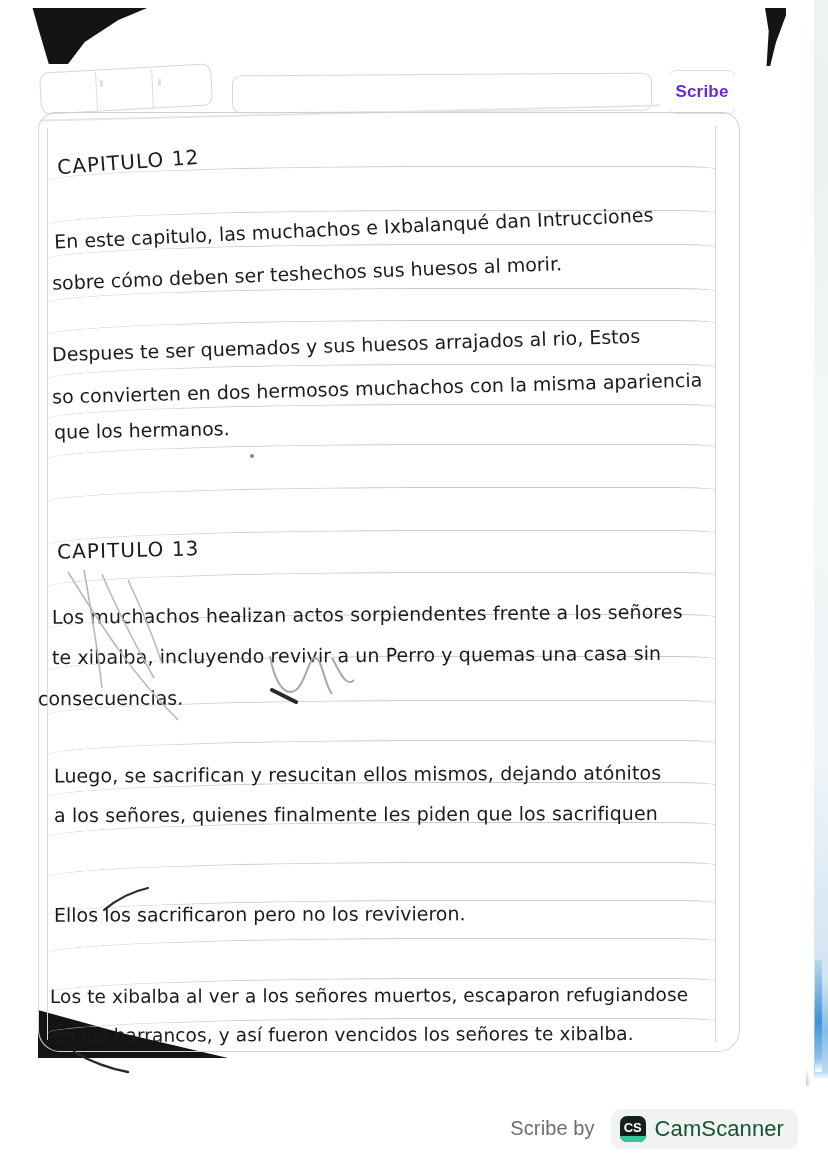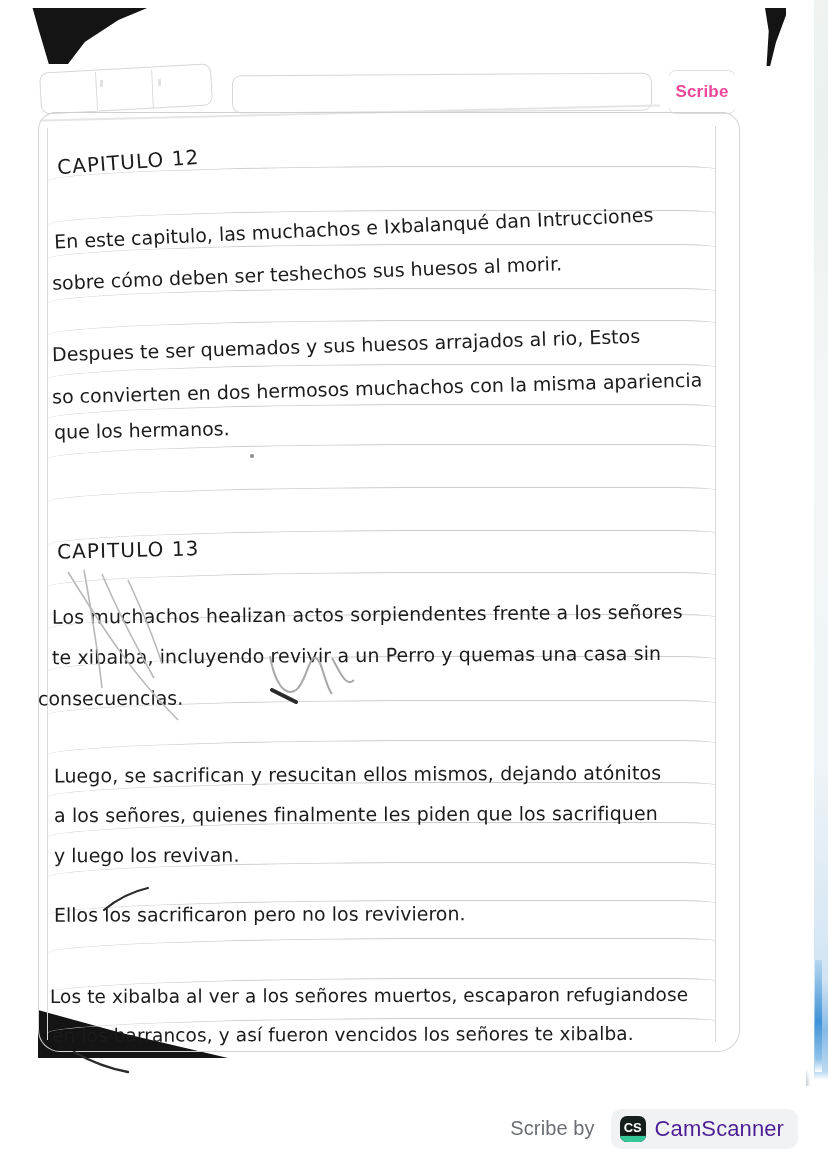--- a/index.html
+++ b/index.html
@@ -141,21 +141,21 @@
     clip-path: polygon(0% 0%, 100% 0%, 92% 50%, 100% 100%, 0% 100%, 8% 50%);
     display: flex;
     align-items: center;
     justify-content: center;
   }
   .scribe-text {
     font-family: "Liberation Sans", sans-serif;
     font-size: 17px;
     font-weight: 700;
     letter-spacing: .2px;
-    color: #ec4899;
+    color: #6d28d9;
     user-select: none;
   }
 
   
   .page-frame {
     position: absolute;
     left: 38px;
     top: 112px;
     width: 700px;
     height: 938px;
@@ -270,21 +270,21 @@
     font-family: "Liberation Sans", sans-serif;
     font-size: 13px;
     font-weight: 700;
     color: #ffffff;
     letter-spacing: -.2px;
     margin-bottom: 2px;
   }
   .cam-name {
     font-family: "Liberation Sans", sans-serif;
     font-size: 22px;
-    color: #4c1d95;
+    color: #14532d;
     letter-spacing: .1px;
   }
 </style>
 </head>
 <body>
 
 <div id="scan-page">
 
   <div class="desk-edge-right"></div>
   <div class="desk-edge-right2"></div>
@@ -347,21 +347,20 @@
   <div class="hand" style="left:54px; top:420px; transform:rotate(-1.2deg);">que los hermanos.</div>
 
   <div class="hand heading" style="left:57px; top:538px; transform:rotate(-1.4deg);">CAPITULO 13</div>
 
   <div class="hand tight" style="left:52px; top:604px; transform:rotate(-0.5deg);">Los muchachos healizan actos sorpiendentes frente a los señores</div>
   <div class="hand tight" style="left:52px; top:645px; transform:rotate(-0.4deg);">te xibalba, incluyendo revivir a un Perro y quemas una casa sin</div>
   <div class="hand" style="left:38px; top:688px; transform:rotate(-0.3deg);">consecuencias.</div>
 
   <div class="hand tight" style="left:54px; top:764px; transform:rotate(-0.3deg);">Luego, se sacrifican y resucitan ellos mismos, dejando atónitos</div>
   <div class="hand tight" style="left:54px; top:804px; transform:rotate(-0.2deg);">a los señores, quienes finalmente les piden que los sacrifiquen</div>
-  <div class="hand" style="left:54px; top:845px; transform:rotate(-0.2deg);">y luego los revivan.</div>
 
   <div class="hand" style="left:54px; top:904px; transform:rotate(-0.2deg);">Ellos los sacrificaron pero no los revivieron.</div>
 
   <div class="hand tight" style="left:50px; top:986px; font-size:18.5px; transform:rotate(-0.2deg);">Los te xibalba al ver a los señores muertos, escaparon refugiandose</div>
   <div class="hand tight" style="left:52px; top:1025px; font-size:18.5px; transform:rotate(-0.2deg);">en los barrancos, y así fueron vencidos los señores te xibalba.</div>
 
   <svg class="scribble" style="left:58px; top:560px; width:240px; height:190px;" viewBox="0 0 240 190">
     <g fill="none" stroke="#b9b9b9" stroke-width="1.6">
       <path d="M10 12 C 40 60, 70 110, 120 160"></path>
       <path d="M26 10 C 34 55, 40 92, 44 128"></path>

